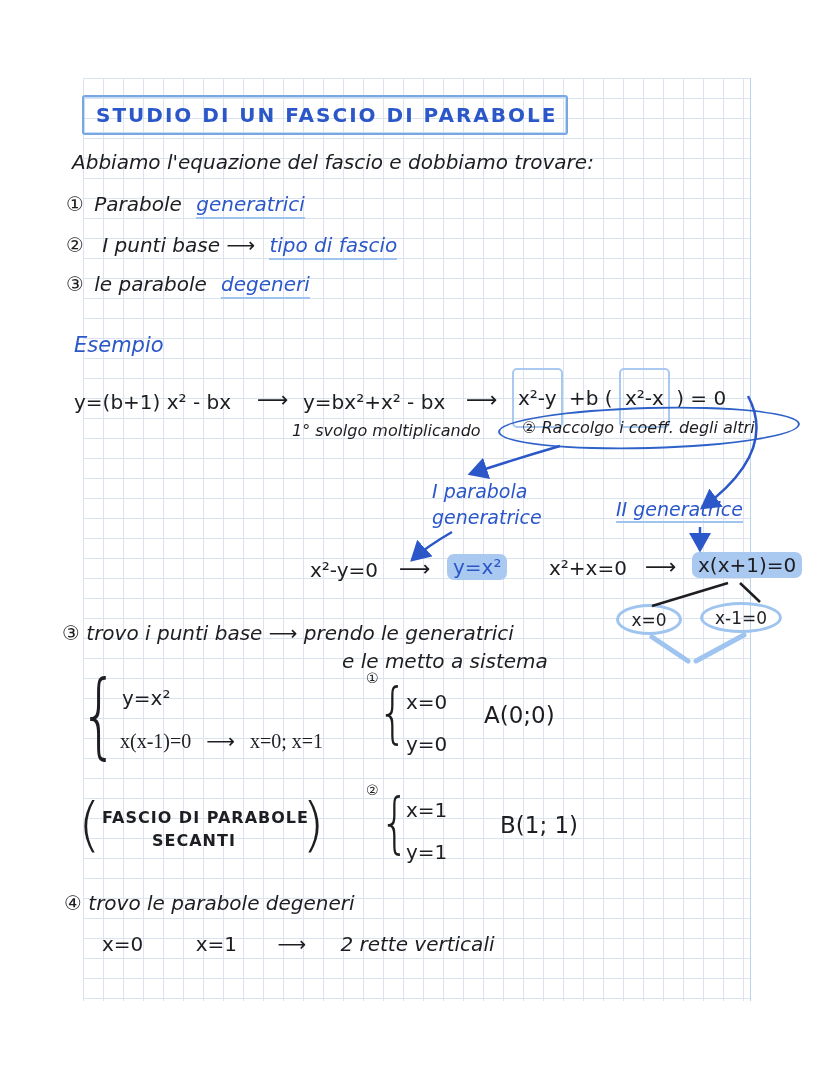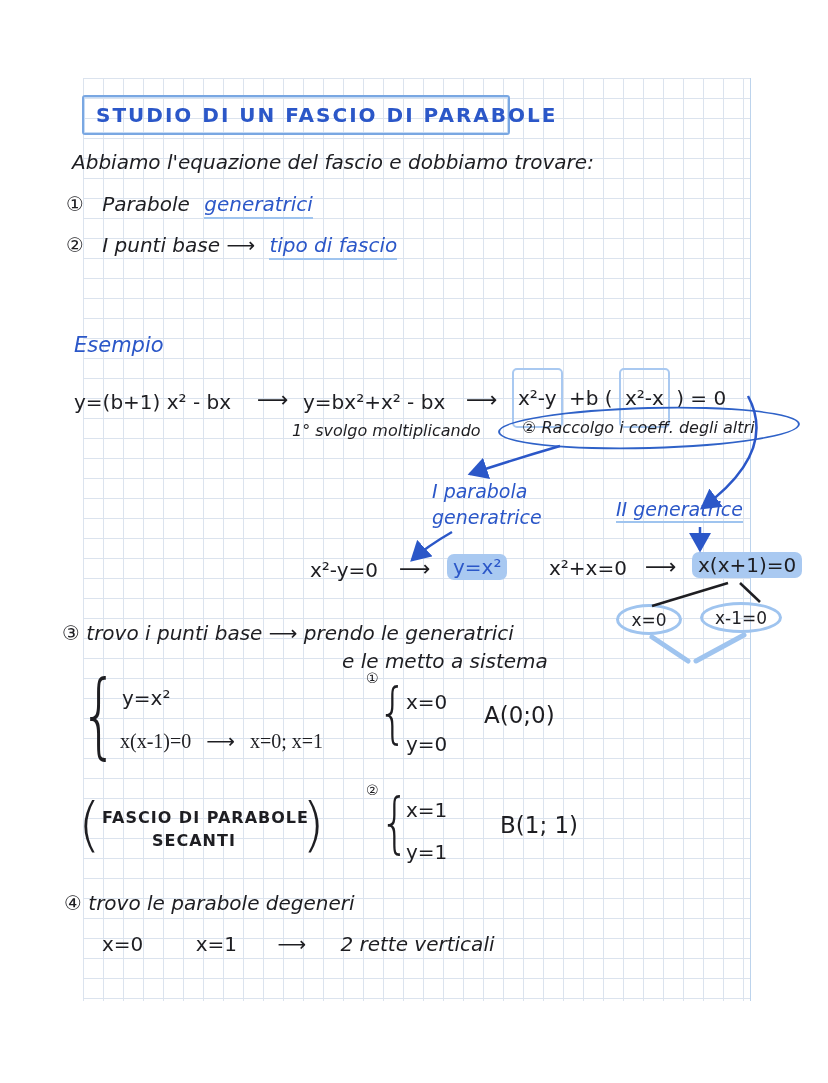--- a/index.html
+++ b/index.html
@@ -38,35 +38,40 @@
   .caps { letter-spacing:1px; font-weight:bold; }
   .deg-ul { border-bottom:3px solid #1e1e22; box-shadow:0 3px 0 #9fc4ef; }
   svg.overlay { position:absolute; left:0; top:0; pointer-events:none; }
 </style>
 </head>
 <body>
 
 <div id="page">
   <div id="paper"></div>
 
-  <div class="abs title-box" style="left:82px; top:95px; width:428px; height:40px;">
+  <div class="abs title-box" style="left:82px; top:95px; width:486px; height:40px;">
     <span class="hw blue caps" style="font-size:20px; letter-spacing:2px;">STUDIO DI UN FASCIO DI PARABOLE</span>
   </div>
 
   <div class="abs hw black it" style="left:72px; top:150px; font-size:20px;">Abbiamo l'equazione del fascio e dobbiamo trovare:</div>
 
   <div class="abs hw" style="left:66px; top:192px; font-size:20px;">
     <span class="black">①</span>
-    <span class="black it" style="margin-left:12px;">Parabole</span>
+    <span class="black it" style="margin-left:4px;">Parabole</span>
     <span class="blue it ul-blue" style="margin-left:8px;">generatrici</span>
   </div>
   <div class="abs hw" style="left:66px; top:233px; font-size:20px;">
     <span class="black">②</span>
     <span class="black it" style="margin-left:12px;">I punti base ⟶</span>
     <span class="blue it ul-blue" style="margin-left:8px;">tipo di fascio</span>
+  </div>
+  <div class="abs hw" style="left:66px; top:272px; font-size:20px;">
+    <span class="black">③</span>
+    <span class="black it" style="margin-left:4px;">le parabole</span>
+    <span class="blue it ul-blue" style="margin-left:8px;">degeneri</span>
   </div>
 
   <div class="abs hw blue it" style="left:74px; top:333px; font-size:21px;">Esempio</div>
 
   <div class="abs hw black" style="left:74px; top:390px; font-size:20px;">y=(b+1) x² - bx</div>
   <div class="abs hw black" style="left:257px; top:387px; font-size:22px;">⟶</div>
   <div class="abs hw black" style="left:303px; top:390px; font-size:20px;">y=bx²+x² - bx</div>
   <div class="abs hw black" style="left:466px; top:387px; font-size:22px;">⟶</div>
   <div class="abs hw black" style="left:512px; top:386px; font-size:20px;">
     <span class="boxed">x²-y</span>

